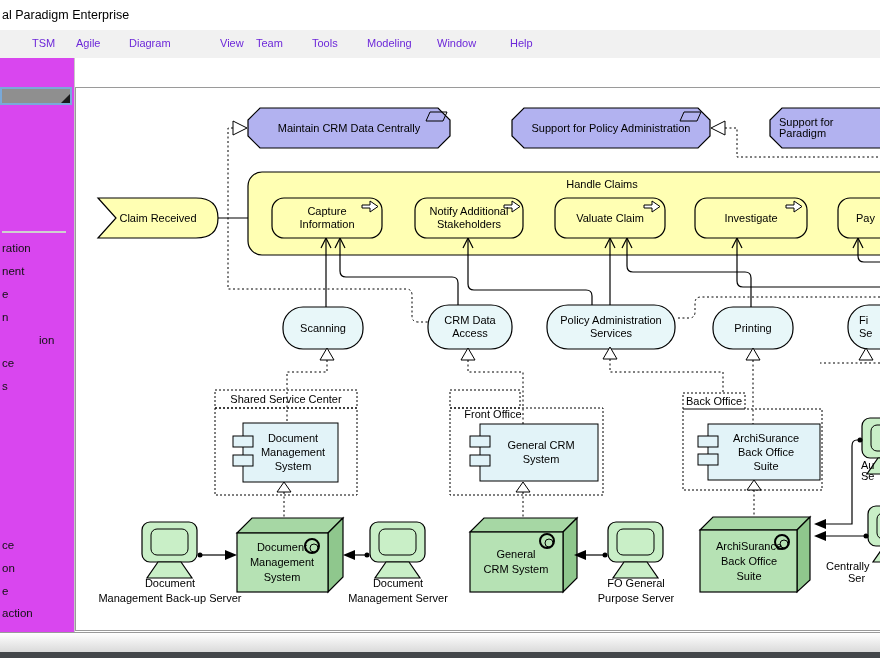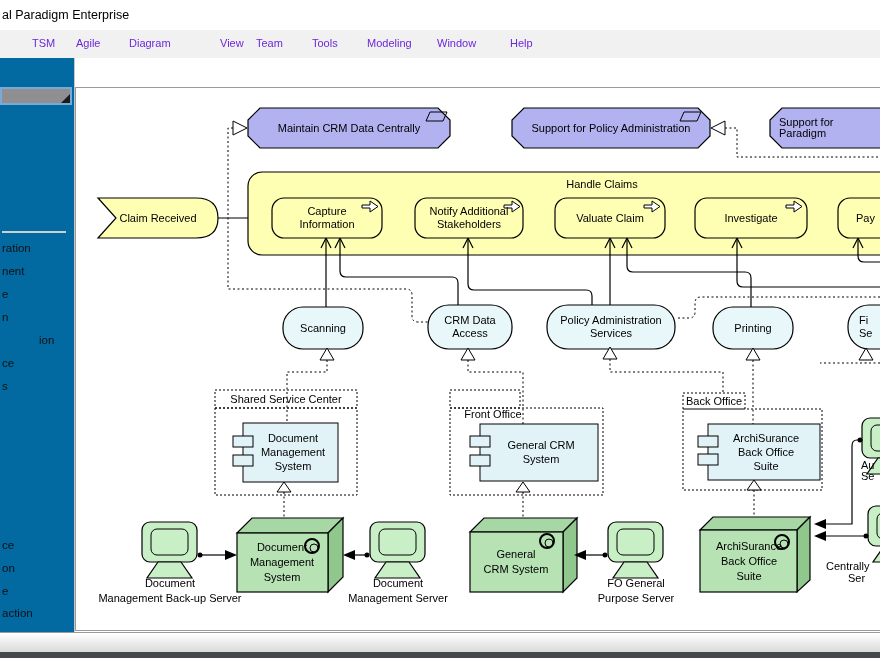--- a/index.html
+++ b/index.html
@@ -5,21 +5,21 @@
   html,body{margin:0;padding:0;}
   body{width:880px;height:658px;position:relative;overflow:hidden;background:#fff;
        font-family:"Liberation Sans",sans-serif;-webkit-font-smoothing:antialiased;}
   .abs{position:absolute;}
   
   #titlebar{left:0;top:0;width:880px;height:30px;background:#ffffff;}
   #title{left:2px;top:8px;font-size:12.5px;color:#000;white-space:nowrap;}
   #menubar{left:0;top:30px;width:880px;height:28px;background:#f1f1f1;}
   .menu-item{position:absolute;top:7px;font-size:11px;color:#6d28d9;white-space:nowrap;padding-left:32px;}
   #toolstrip{left:75px;top:58px;width:805px;height:29px;background:#ffffff;}
-  #sidebar{left:0;top:58px;width:75px;height:574px;background:#0369a1;border-right:1px solid #c8c8c8;box-sizing:border-box;}
+  #sidebar{left:0;top:58px;width:75px;height:574px;background:#d946ef;border-right:1px solid #c8c8c8;box-sizing:border-box;}
   #palette-sel{position:absolute;left:0px;top:29px;width:68px;height:14px;background:#8f8f8f;border:2px solid #79a9d9;}
   #palette-sel .corner{position:absolute;right:0;bottom:0;width:0;height:0;border-left:9px solid transparent;border-bottom:9px solid #1a1a1a;}
   #palette-sep{position:absolute;left:2px;top:173px;width:64px;height:2px;background:#cfcfcf;}
   .side-item{position:absolute;left:2px;font-size:11.5px;color:#111;white-space:nowrap;}
   #canvas-frame{left:75px;top:87px;width:805px;height:544px;border-top:1px solid #9a9a9a;border-left:1px solid #9a9a9a;border-bottom:1px solid #9a9a9a;background:transparent;box-sizing:border-box;pointer-events:none;}
   #statusbar{left:0;top:632px;width:880px;height:20px;background:linear-gradient(#ffffff,#dadada);border-top:1px solid #9a9a9a;box-sizing:border-box;}
   #darkstrip{left:0;top:652px;width:880px;height:6px;background:#43464a;}
   
   #diagram-svg{position:absolute;left:0;top:0;}
   .goal{fill:var(--goal_fill);stroke:#000;stroke-width:1.2;}

